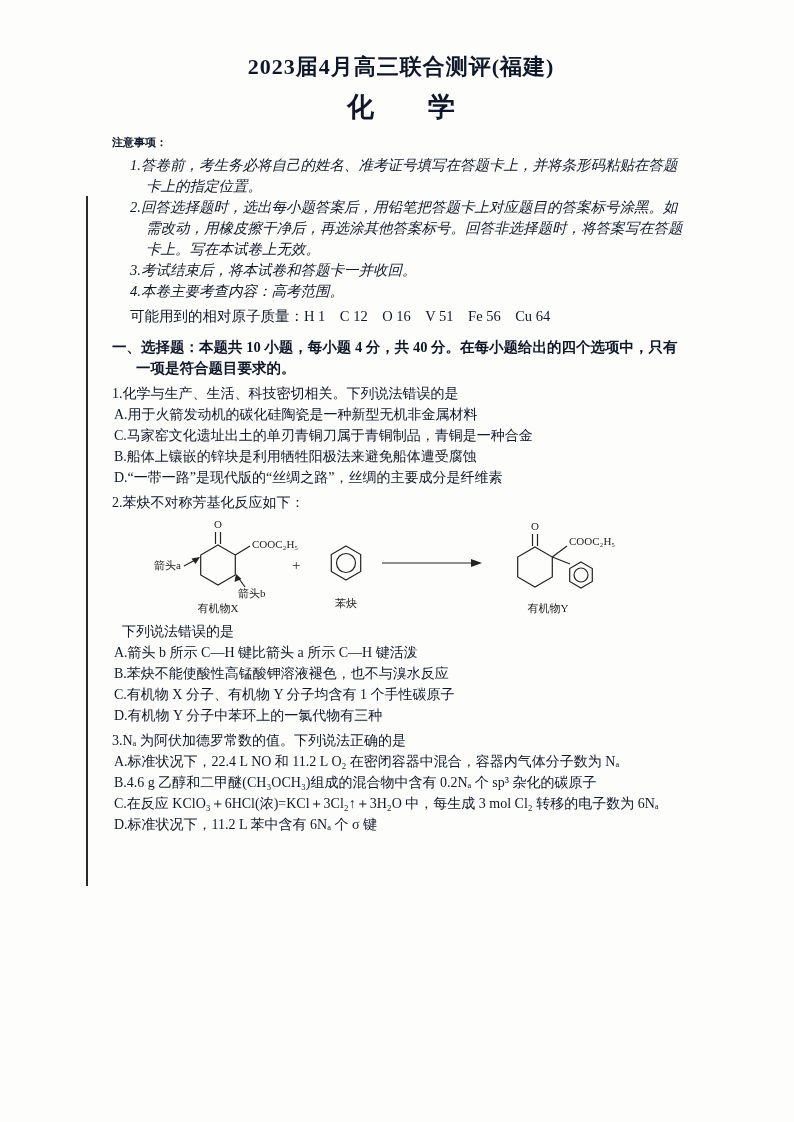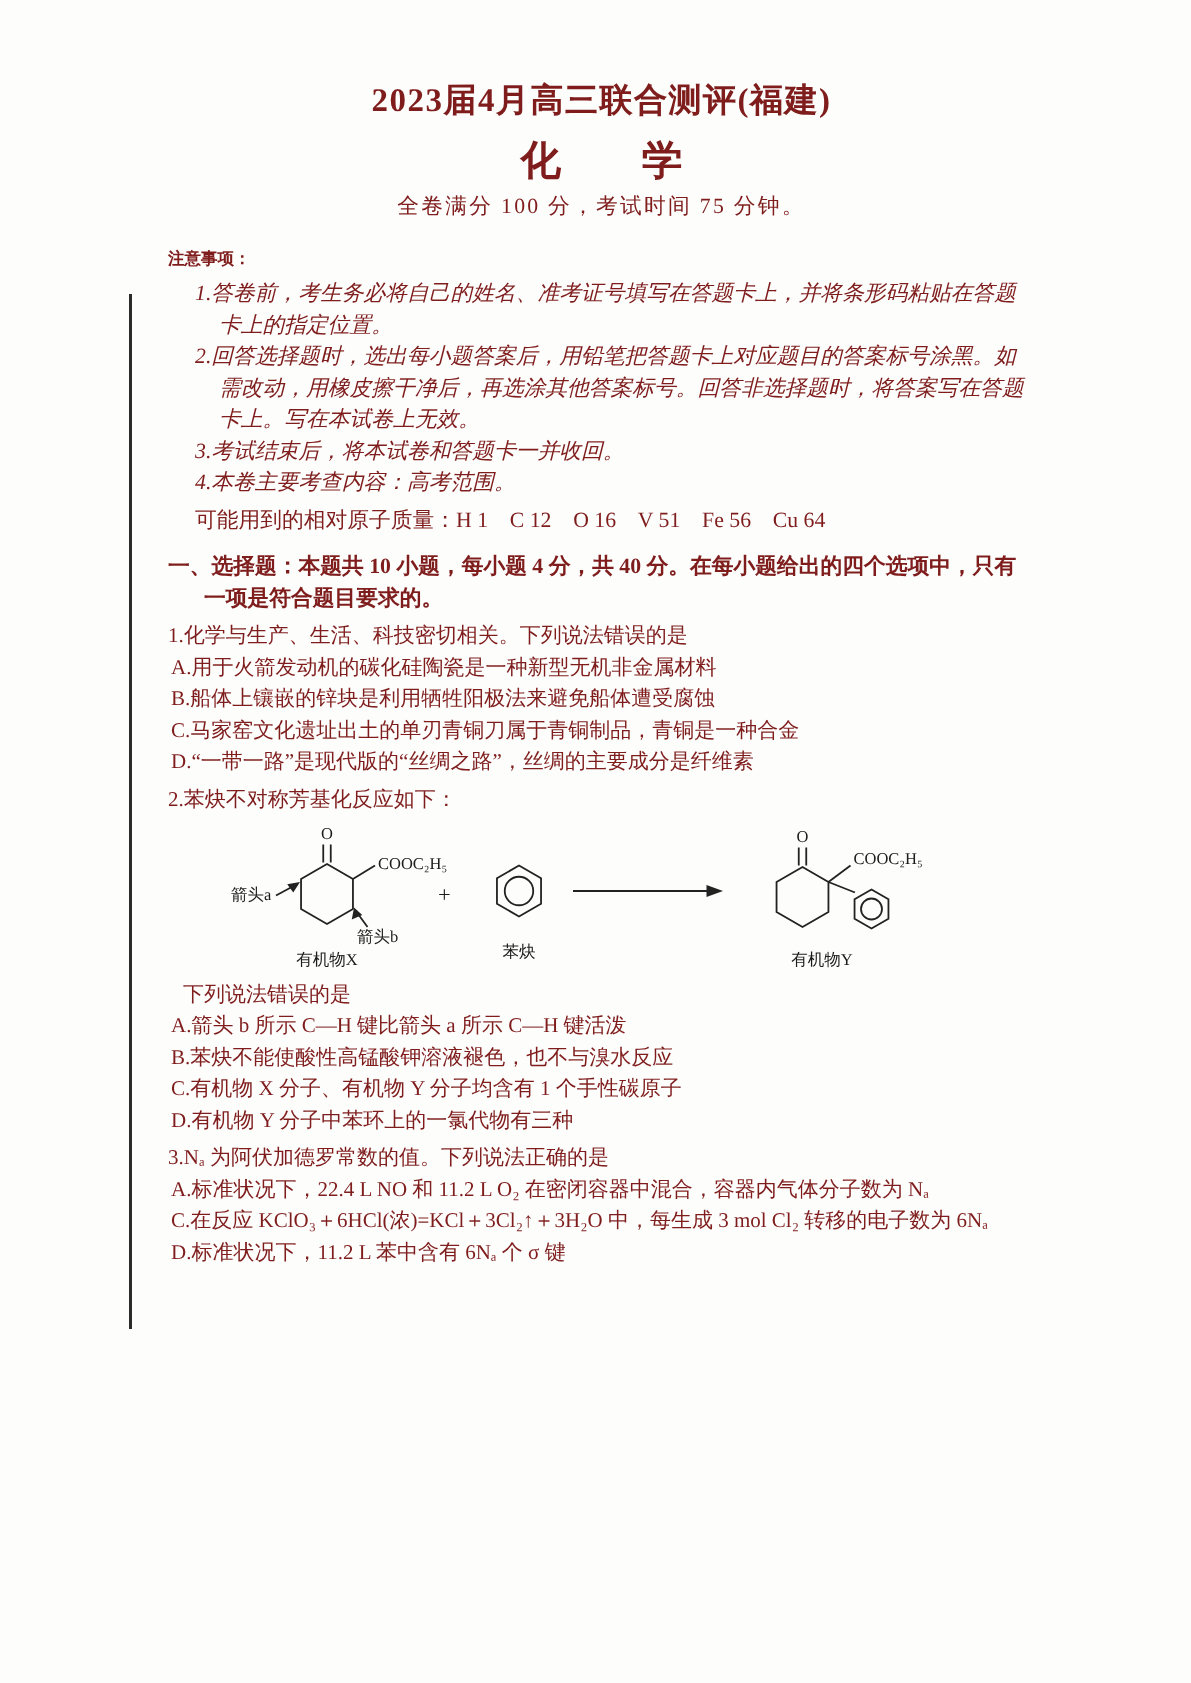--- a/index.html
+++ b/index.html
@@ -1,19 +1,19 @@
 <!DOCTYPE html>
 <html><head>
 <meta charset="utf-8">
 <style>
   * { box-sizing: border-box; }
   html,body { margin:0; padding:0; background:#dcdcdc; }
   .page {
     position:relative; width:794px; height:1122px; margin:0 auto;
-    background:#fdfdfc; color:#7f1d1d; overflow:hidden;
+    background:#fdfdfc; color:#0f172a; overflow:hidden;
     font-family:"Liberation Serif","DejaVu Serif",serif;
     font-size:14px; line-height:21px;
   }
   .left-rule { position:absolute; left:86px; top:196px; width:2px; height:690px; background:#2b2b2b; }
   .content { position:absolute; left:112px; top:56px; width:578px; }
   .title { margin:0; text-align:center; font-size:22px; font-weight:bold; letter-spacing:1px; }
   .subject { margin:20px 0 0; text-align:center; font-size:27px; font-weight:bold; }
   .meta { margin:10px 0 0; text-align:center; font-size:14.5px; letter-spacing:1.5px; }
   .notice-head { margin:14px 0 0; font-size:11px; font-weight:bold; }
   .notice-list { margin:2px 0 0 18px; }
@@ -32,38 +32,37 @@
 </style>
 </head>
 <body>
 
 <div class="page">
   <div class="left-rule"></div>
 
   <div class="content">
     <h1 class="title">2023届4月高三联合测评(福建)</h1>
     <h2 class="subject">化　　学</h2>
-    <div class="meta">全卷满分 100 分，考试时间 75 分钟。</div>
 
     <div class="notice-head">注意事项：</div>
     <div class="notice-list">
       <div class="notice-item">1.答卷前，考生务必将自己的姓名、准考证号填写在答题卡上，并将条形码粘贴在答题卡上的指定位置。</div>
       <div class="notice-item">2.回答选择题时，选出每小题答案后，用铅笔把答题卡上对应题目的答案标号涂黑。如需改动，用橡皮擦干净后，再选涂其他答案标号。回答非选择题时，将答案写在答题卡上。写在本试卷上无效。</div>
       <div class="notice-item">3.考试结束后，将本试卷和答题卡一并收回。</div>
       <div class="notice-item">4.本卷主要考查内容：高考范围。</div>
     </div>
     <div class="atomic">可能用到的相对原子质量：H 1　C 12　O 16　V 51　Fe 56　Cu 64</div>
 
     <div class="section-heading">一、选择题：本题共 10 小题，每小题 4 分，共 40 分。在每小题给出的四个选项中，只有一项是符合题目要求的。</div>
 
     <div class="question">
       <div class="stem">1.化学与生产、生活、科技密切相关。下列说法错误的是</div>
       <div class="option">A.用于火箭发动机的碳化硅陶瓷是一种新型无机非金属材料</div>
+      <div class="option">C.马家窑文化遗址出土的单刃青铜刀属于青铜制品，青铜是一种合金</div>
       <div class="option">B.船体上镶嵌的锌块是利用牺牲阳极法来避免船体遭受腐蚀</div>
-      <div class="option">C.马家窑文化遗址出土的单刃青铜刀属于青铜制品，青铜是一种合金</div>
       <div class="option">D.“一带一路”是现代版的“丝绸之路”，丝绸的主要成分是纤维素</div>
     </div>
 
     <div class="question">
       <div class="stem">2.苯炔不对称芳基化反应如下：</div>
 
       <div class="diagram-wrap">
         <svg width="500" height="100" viewBox="0 0 500 100">
 
           <g stroke="#222" stroke-width="1.2" fill="none">
@@ -111,18 +110,19 @@
       <div class="stem" style="margin-left:10px;">下列说法错误的是</div>
       <div class="option">A.箭头 b 所示 C—H 键比箭头 a 所示 C—H 键活泼</div>
       <div class="option">B.苯炔不能使酸性高锰酸钾溶液褪色，也不与溴水反应</div>
       <div class="option">C.有机物 X 分子、有机物 Y 分子均含有 1 个手性碳原子</div>
       <div class="option">D.有机物 Y 分子中苯环上的一氯代物有三种</div>
     </div>
 
     <div class="question">
       <div class="stem">3.Nₐ 为阿伏加德罗常数的值。下列说法正确的是</div>
       <div class="option">A.标准状况下，22.4 L NO 和 11.2 L O₂ 在密闭容器中混合，容器内气体分子数为 Nₐ</div>
+      <div class="option">B.4.6 g 乙醇和二甲醚(CH₃OCH₃)组成的混合物中含有 0.2Nₐ 个 sp³ 杂化的碳原子</div>
       <div class="option">C.在反应 KClO₃＋6HCl(浓)=KCl＋3Cl₂↑＋3H₂O 中，每生成 3 mol Cl₂ 转移的电子数为 6Nₐ</div>
       <div class="option">D.标准状况下，11.2 L 苯中含有 6Nₐ 个 σ 键</div>
     </div>
   </div>
 
 </div>
 
 </body></html>

